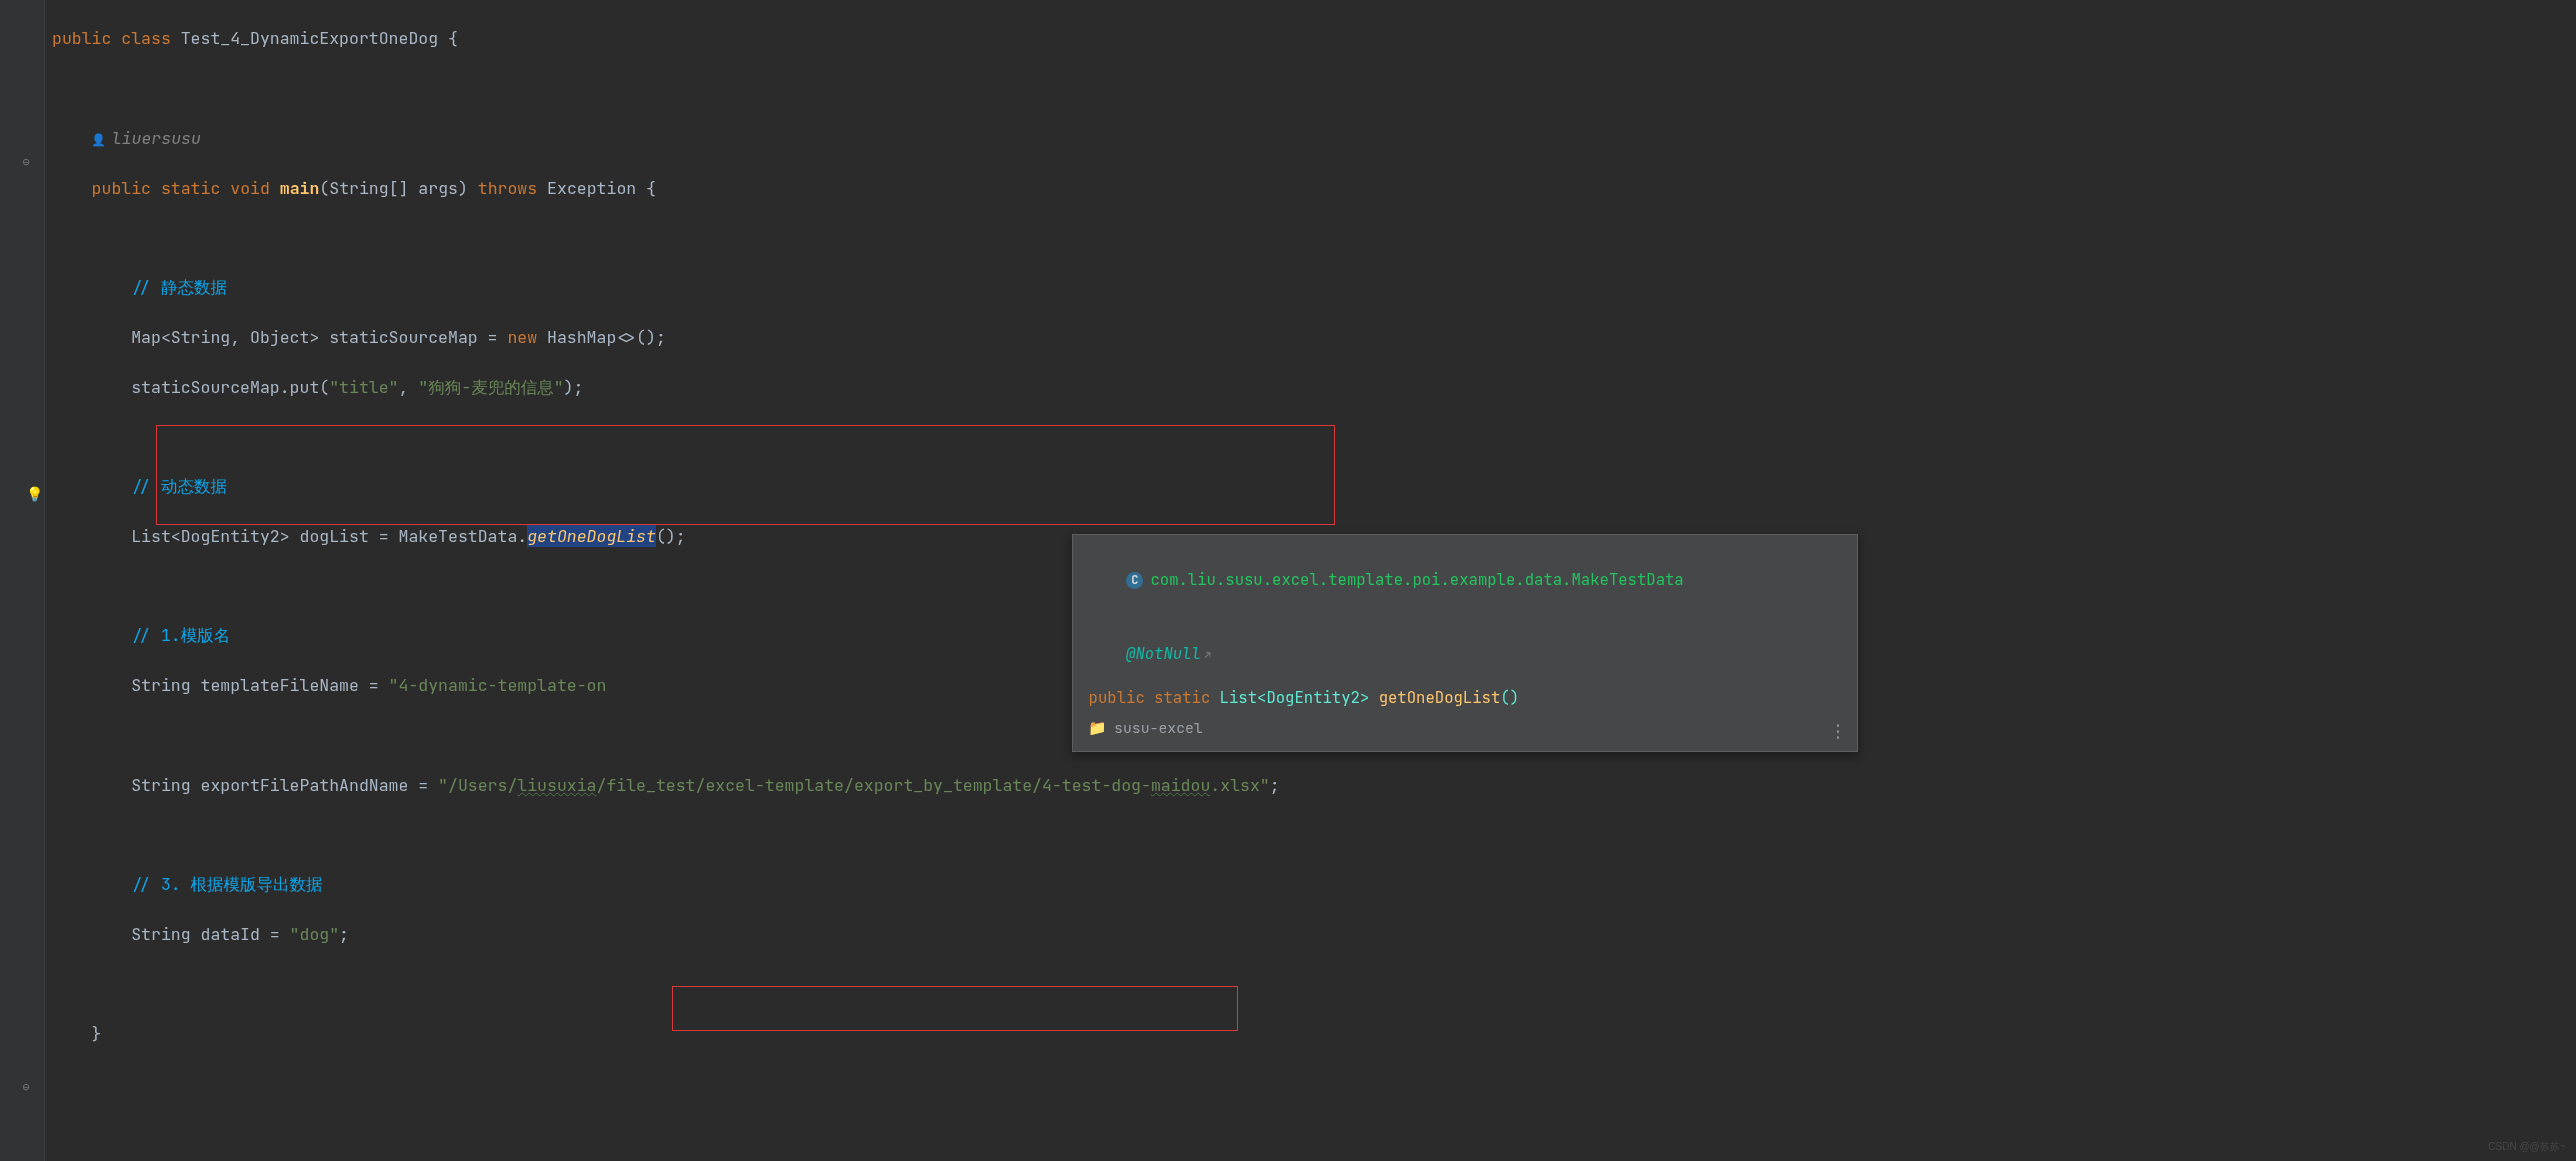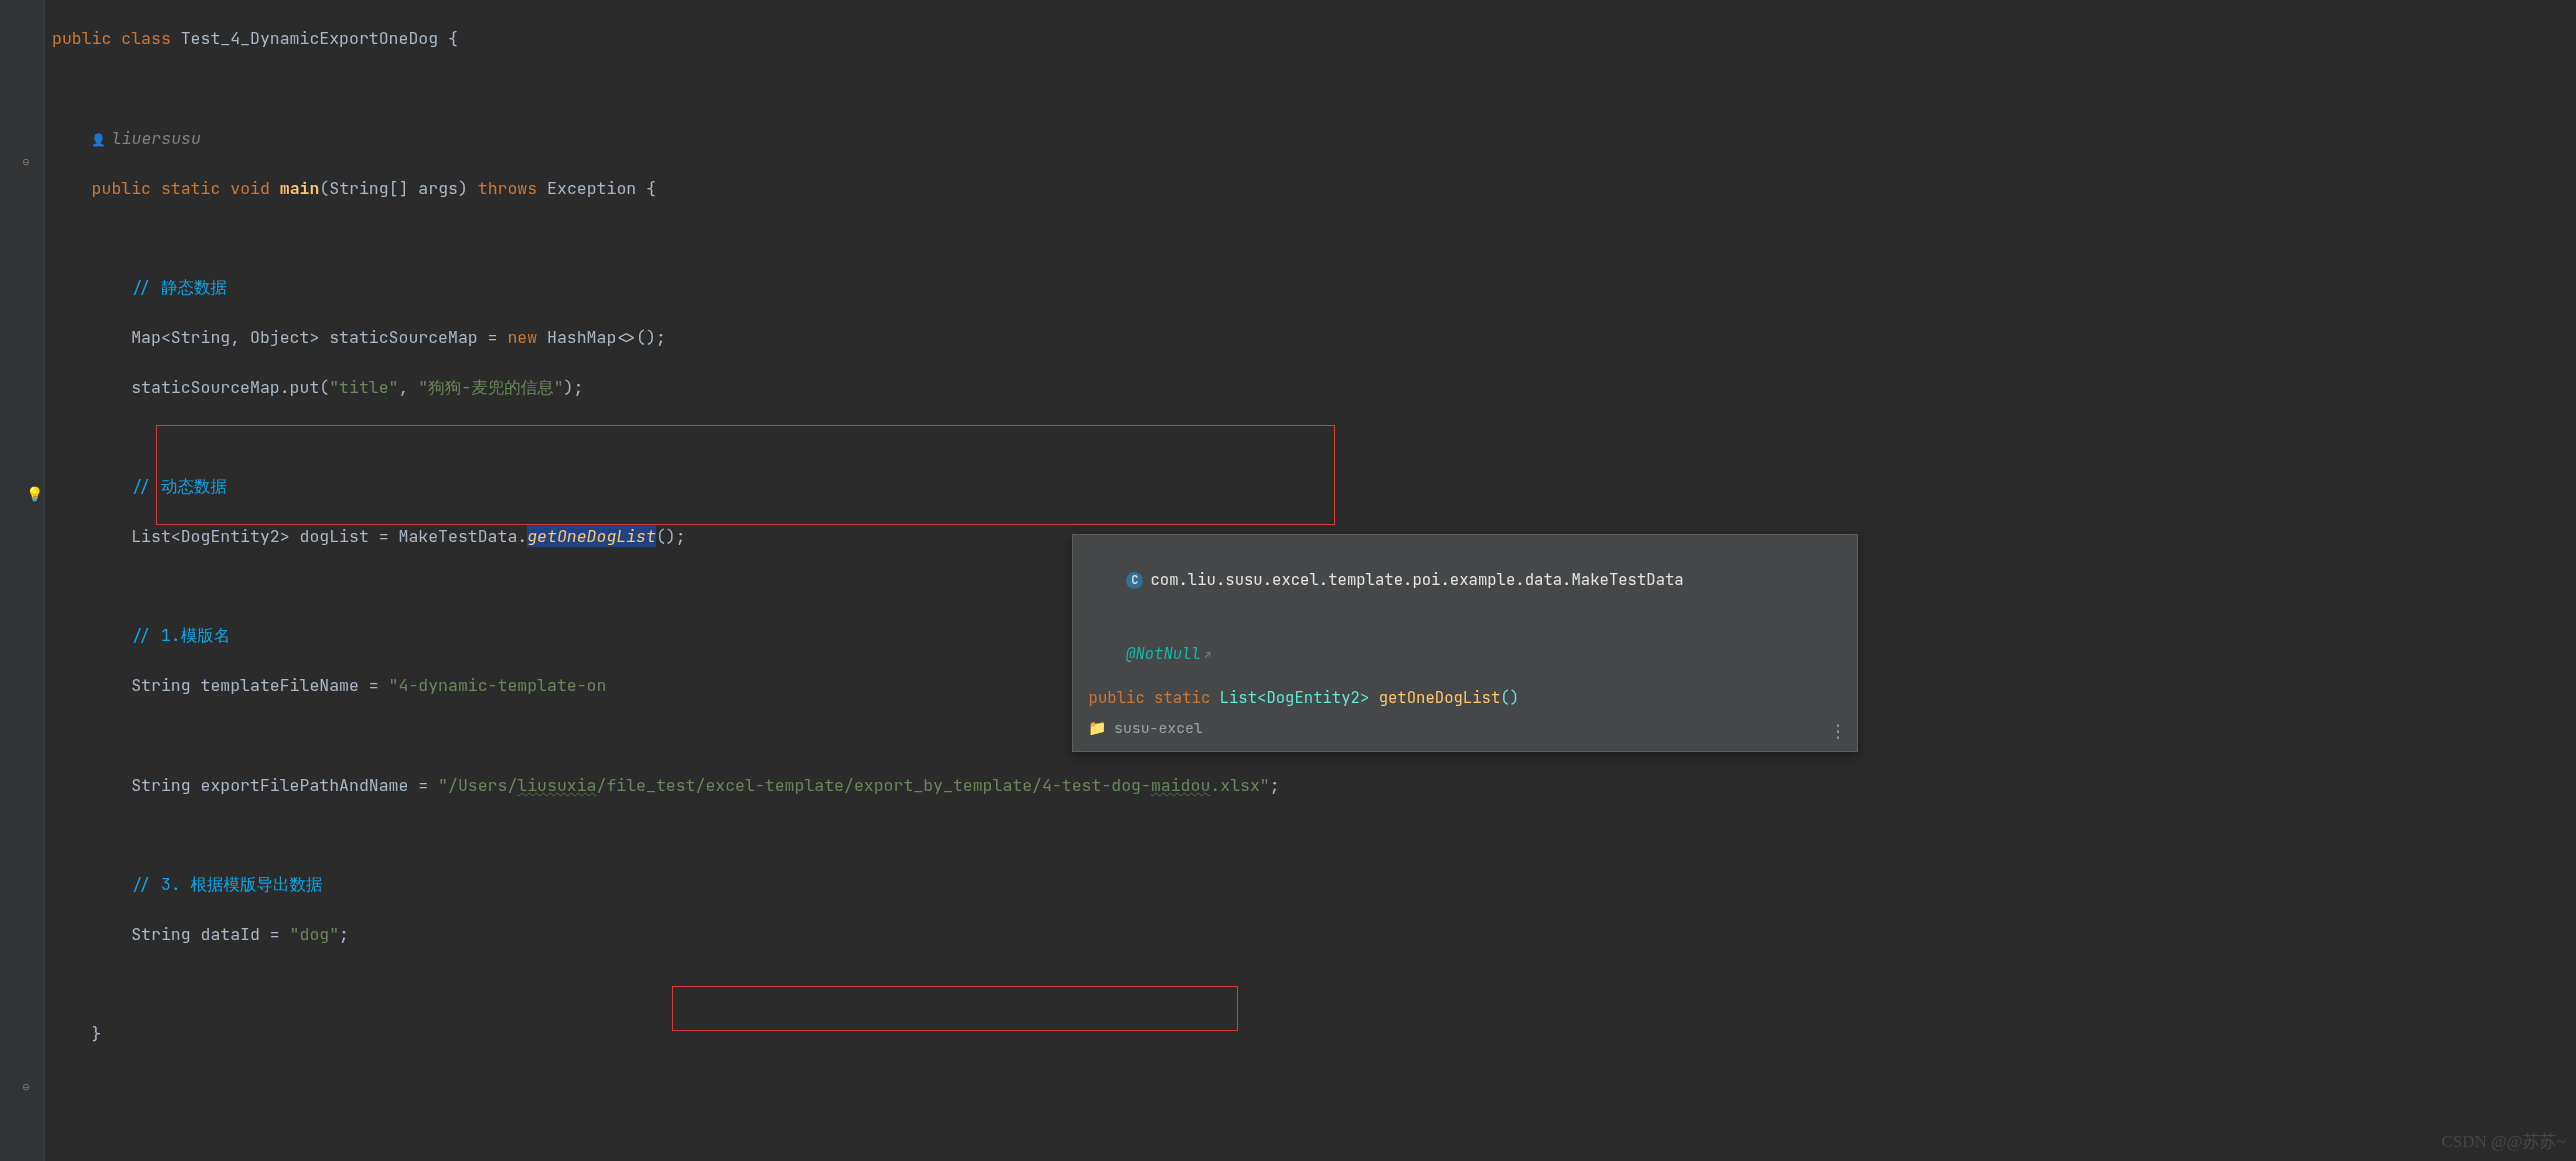--- a/index.html
+++ b/index.html
@@ -107,21 +107,21 @@
       background-color: #316f95;
       color: #d8d8d8;
       border-radius: 50%;
       text-align: center;
       line-height: 17.4px;
       font-size: 12px;
       font-weight: bold;
       margin-right: 7px;
       vertical-align: middle;
     }
-    .popup .fqn { color: #e5e5e5; margin-top: 33px; }
+    .popup .fqn { color: #22c55e; margin-top: 33px; }
     .popup .annot { color: #14b8a6; font-style: italic; }
     .popup .arrow { color: #808080; font-size: 10.4px; margin-left: 3.5px; }
     .popup .kw2 { color: #cc7832; }
     .popup .plain { color: #5eead4; }
     .popup .method2 { color: #ffc66d; }
     .popup-footer {
       display: flex;
       align-items: center;
       margin-top: 8.7px;
       padding-top: 0;
@@ -138,22 +138,22 @@
       bottom: 7px;
       color: #9aa0a5;
       font-size: 17.4px;
       cursor: pointer;
     }
     .watermark {
       position: absolute;
       bottom: 7px;
       right: 10.4px;
       color: #5a5a5a;
-      font-size: 17px;
-      font-family: Liberation Serif, serif;
+      font-size: 10px;
+      font-family: Liberation Sans, sans-serif;
       opacity: 0.6;
     }
   </style>
 </head>
 <body>
 
 
 
 <div class="gutter">
   <span class="gutter-icon" style="top:153px;">⊖</span>

